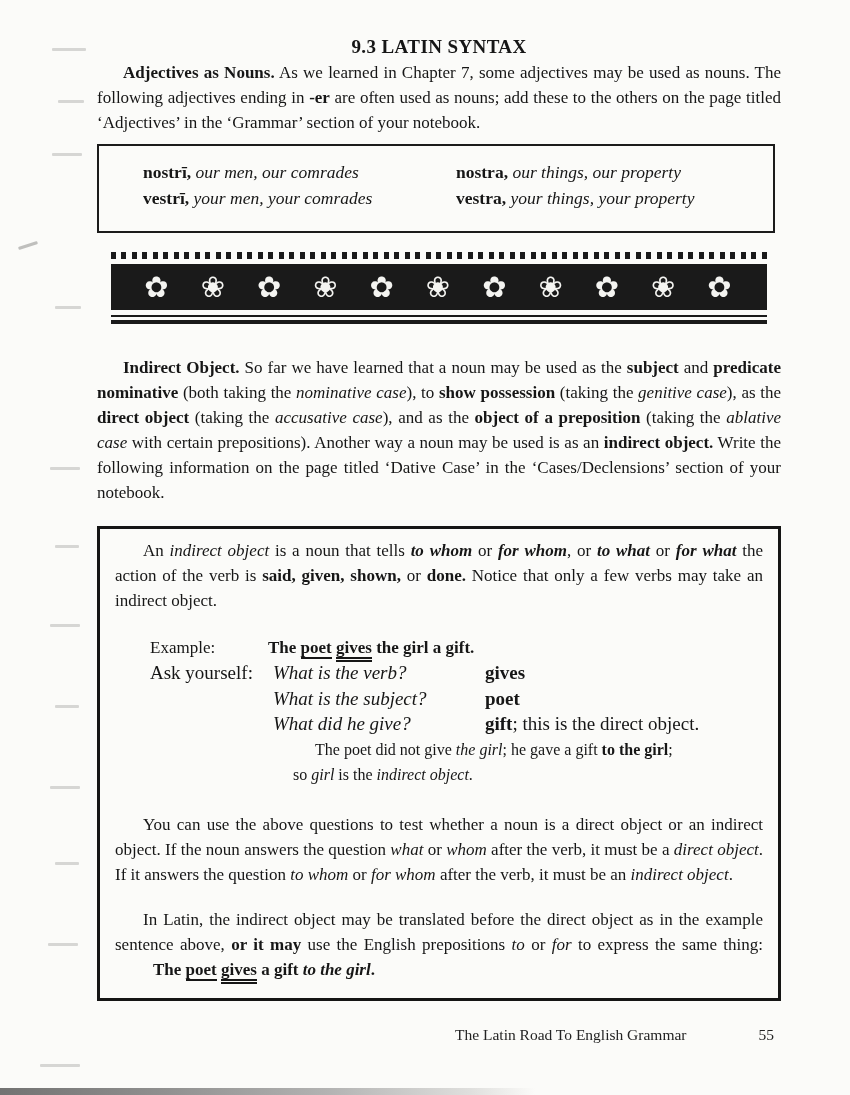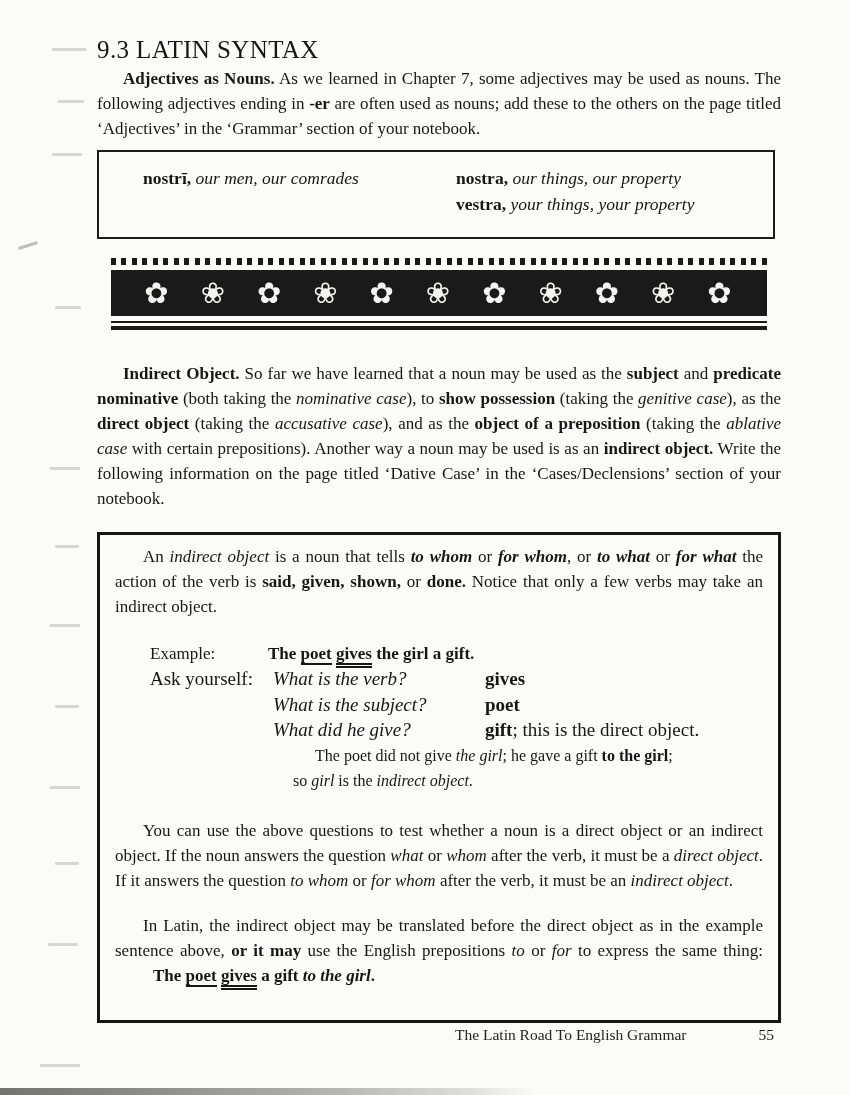--- a/index.html
+++ b/index.html
@@ -1,19 +1,19 @@
 <!DOCTYPE html>
 <html><head>
 <meta charset="utf-8">
 <style>
   html,body{margin:0;padding:0;background:#d9d9d7;}
   .page{position:relative;width:850px;height:1095px;background:#fbfbf9;overflow:hidden;
         font-family:"Liberation Serif", serif;color:#161616;margin:0 auto;}
   .content{position:absolute;left:97px;top:0;width:684px;}
-  .title{font-size:25px;font-weight:normal;margin:36px 0 2px 0;letter-spacing:.4px;}
+  .title{font-size:19px;font-weight:bold;margin:36px 0 2px 0;letter-spacing:.4px;text-align:center;}
   p{margin:0;font-size:17px;line-height:25px;text-align:justify;}
   .b{font-weight:bold;}
   .i{font-style:italic;text-align:center;}
   .u1{border-bottom:2px solid #161616;}
   .u2{border-bottom:5px double #161616;}
   .para-intro{text-indent:26px;}
   .vocab-box{border:2px solid #1b1b1b;margin-top:9px;margin-right:6px;display:flex;
              padding:13px 8px 20px 44px;}
   .vcol1{width:313px;flex:none;}
   .vcol2{flex:1;}
@@ -22,21 +22,21 @@
   .vgloss{font-style:italic;}
   .ornament{margin:19px 0 0 14px;width:656px;}
   .orn-dots{height:7px;background:repeating-linear-gradient(90deg,#1a1a1a 0 5px,transparent 5px 10.5px);
             margin-bottom:5px;}
   .orn-band{background:#1a1a1a;height:46px;color:#f4f4f1;display:flex;align-items:center;
             justify-content:center;font-size:29px;letter-spacing:32px;white-space:nowrap;
             overflow:hidden;padding-left:30px;}
   .orn-line-thin{height:2px;background:#1a1a1a;margin-top:5px;}
   .orn-line-thick{height:4px;background:#1a1a1a;margin-top:3px;}
   .para-io{margin-top:31px;text-indent:26px;}
-  .info-box{border:3px solid #151515;margin-top:21px;padding:9px 15px 32px 15px;}
+  .info-box{border:3px solid #151515;margin-top:21px;padding:9px 15px 16px 15px;}
   .def-para{text-indent:28px;}
   .ex-row{display:flex;margin-top:22px;margin-left:35px;font-size:17px;line-height:25px;}
   .ex-label{width:118px;flex:none;}
   .ask{display:flex;font-size:19px;}
   .ask-label{width:123px;flex:none;margin-left:35px;line-height:25.5px;}
   .ask-rows{flex:1;}
   .ask-row{display:flex;line-height:25.5px;}
   .ask-q{width:212px;flex:none;font-style:italic;}
   .ask-a{flex:1;}
   .ask-note{margin-left:200px;line-height:25.5px;}
@@ -74,20 +74,21 @@
 
   <div class="content">
 
     <div class="title">9.3  LATIN SYNTAX</div>
 
     <p class="para-intro"><span class="b">Adjectives as Nouns.</span><span>  As we learned in Chapter 7, some adjectives may be used as nouns.  The following adjectives ending in </span><span class="b">-er</span><span> are often used as nouns; add these to the others on the page titled ‘Adjectives’ in the ‘Grammar’ section of your notebook.</span></p>
 
     <div class="vocab-box">
       <div class="vcol1">
         <div class="ventry"><span class="vlatin">nostrī,</span><span class="vgloss"> our men, our comrades</span></div>
+        <div class="ventry"><span class="vlatin">vestrī,</span><span class="vgloss"> your men, your comrades</span></div>
       </div>
       <div class="vcol2">
         <div class="ventry"><span class="vlatin">nostra,</span><span class="vgloss"> our things, our property</span></div>
         <div class="ventry"><span class="vlatin">vestra,</span><span class="vgloss"> your things, your property</span></div>
       </div>
     </div>
 
     <div class="ornament">
       <div class="orn-dots"></div>
       <div class="orn-band">✿❀✿❀✿❀✿❀✿❀✿</div>

